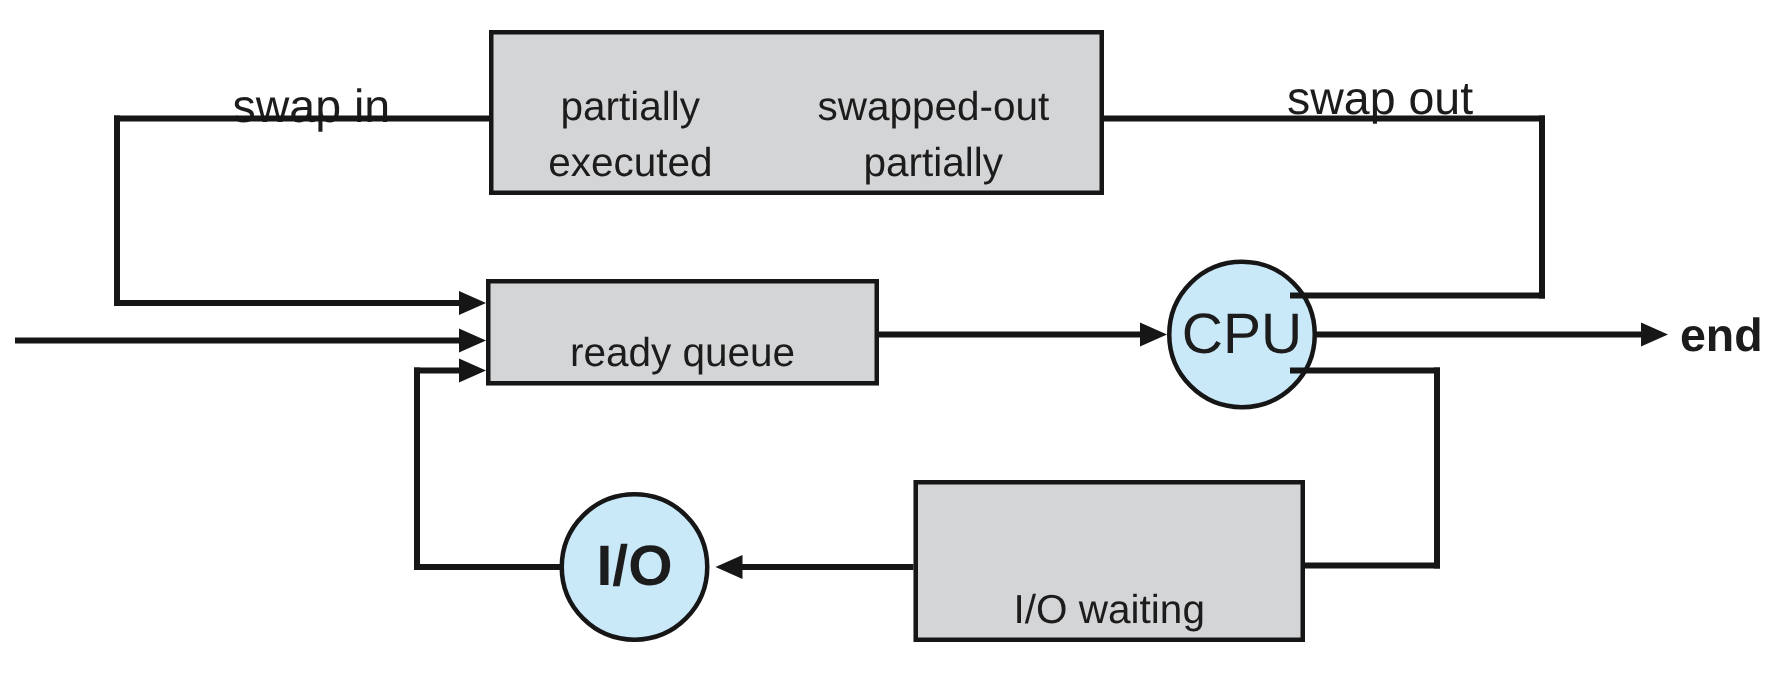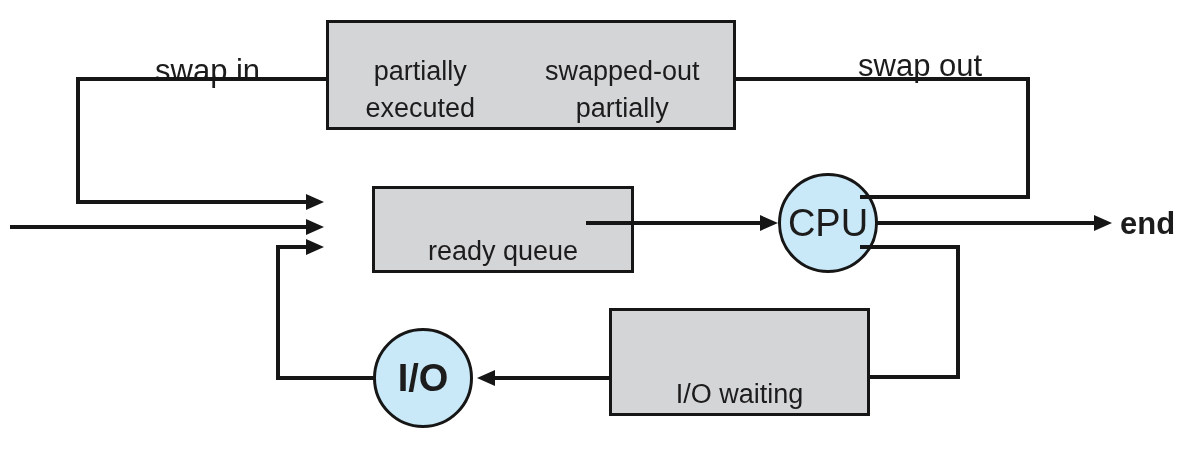--- a/index.html
+++ b/index.html
@@ -69,25 +69,25 @@
 </head>
 <body>
 
 <div class="canvas">
 
   <div class="node-box" style="left:326px; top:20px; width:410px; height:110px;">
     <span>partially executed</span>
     <span>swapped-out partially</span>
   </div>
 
-  <div class="node-box" style="left:324px; top:186px; width:262px; height:87px;margin-left:48px;">
+  <div class="node-box" style="left:324px; top:186px; width:262px; height:71px;">
     <span>ready queue</span>
   </div>
 
-  <div class="node-box" style="left:609px; top:308px; width:261px; height:108px;">
+  <div class="node-box" style="left:609px; top:320px; width:261px; height:108px;">
     <span>I/O waiting</span>
   </div>
 
   <div class="node-circle" style="left:778px; top:173px; width:100px; height:100px;">
     <span>CPU</span>
   </div>
 
   <div class="node-circle" style="left:373px; top:328px; width:100px; height:100px;font-weight:bold;">
     <span>I/O</span>
   </div>

